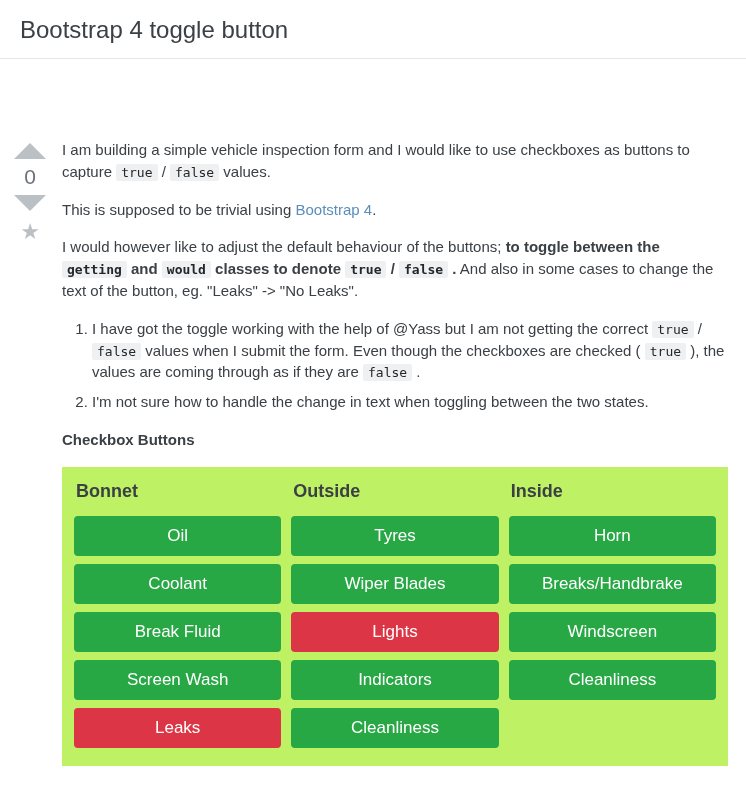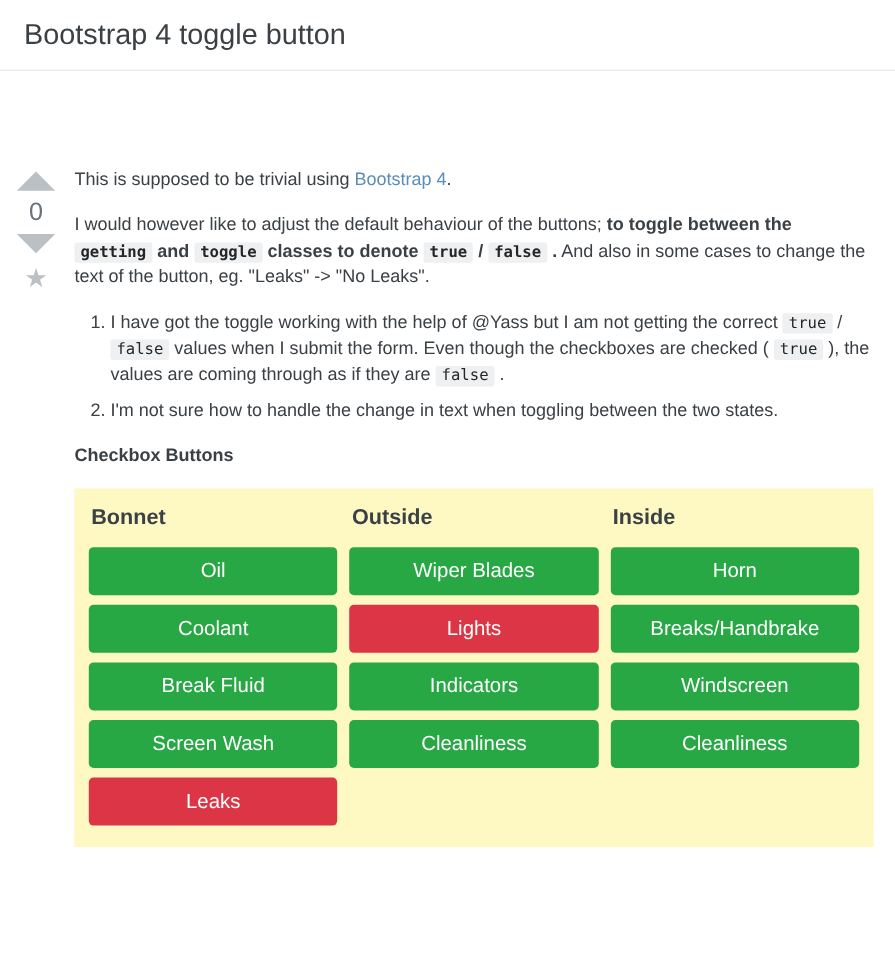--- a/index.html
+++ b/index.html
@@ -81,21 +81,21 @@
     margin-bottom: 8px;
     line-height: 1.45;
     color: #3b4045;
   }
   .section-heading {
     font-weight: 700;
     margin-bottom: 14px;
     font-size: 15px;
   }
   .embed {
-    background: #fef9c3;
+    background: #bef264;
     padding: 14px 12px 10px 12px;
     display: flex;
     gap: 10px;
   }
   .embed-col {
     flex: 1;
   }
   .embed-col h3 {
     font-size: 18px;
     font-weight: 700;
@@ -130,27 +130,30 @@
 <div class="main">
   <div class="vote-col">
     <div class="vote-arrow vote-up"></div>
     <div class="vote-count">0</div>
     <div class="vote-arrow vote-down"></div>
     <div class="star-icon">★</div>
   </div>
 
   <div class="content">
 
+    <p>
+      <span>I am building a simple vehicle inspection form and I would like to use checkboxes as buttons to capture </span><code>true</code><span> / </span><code>false</code><span> values.</span>
+    </p>
 
     <p>
       <span>This is supposed to be trivial using </span><a href="#" class="visited">Bootstrap 4</a><span>.</span>
     </p>
 
     <p>
-      <span>I would however like to adjust the default behaviour of the buttons; </span><b><span>to toggle between the </span><code>getting</code><span> and </span><code>toggle</code><span> classes to denote </span><code>true</code><span> / </span><code>false</code><span> .</span></b><span> And also in some cases to change the text of the button, eg. "Leaks" -&gt; "No Leaks".</span>
+      <span>I would however like to adjust the default behaviour of the buttons; </span><b><span>to toggle between the </span><code>getting</code><span> and </span><code>would</code><span> classes to denote </span><code>true</code><span> / </span><code>false</code><span> .</span></b><span> And also in some cases to change the text of the button, eg. "Leaks" -&gt; "No Leaks".</span>
     </p>
 
     <ol>
       <li>
         <span>I have got the toggle working with the help of @Yass but I am not getting the correct </span><code>true</code><span> / </span><code>false</code><span> values when I submit the form. Even though the checkboxes are checked ( </span><code>true</code><span> ), the values are coming through as if they are </span><code>false</code><span> .</span>
       </li>
       <li>I'm not sure how to handle the change in text when toggling between the two states.</li>
     </ol>
 
     <p class="section-heading">Checkbox Buttons</p>
@@ -159,20 +162,21 @@
         <div class="embed-col">
           <h3>Bonnet</h3>
           <button class="btn btn-success">Oil</button>
           <button class="btn btn-success">Coolant</button>
           <button class="btn btn-success">Break Fluid</button>
           <button class="btn btn-success">Screen Wash</button>
           <button class="btn btn-danger">Leaks</button>
         </div>
         <div class="embed-col">
           <h3>Outside</h3>
+          <button class="btn btn-success">Tyres</button>
           <button class="btn btn-success">Wiper Blades</button>
           <button class="btn btn-danger">Lights</button>
           <button class="btn btn-success">Indicators</button>
           <button class="btn btn-success">Cleanliness</button>
         </div>
         <div class="embed-col">
           <h3>Inside</h3>
           <button class="btn btn-success">Horn</button>
           <button class="btn btn-success">Breaks/Handbrake</button>
           <button class="btn btn-success">Windscreen</button>

